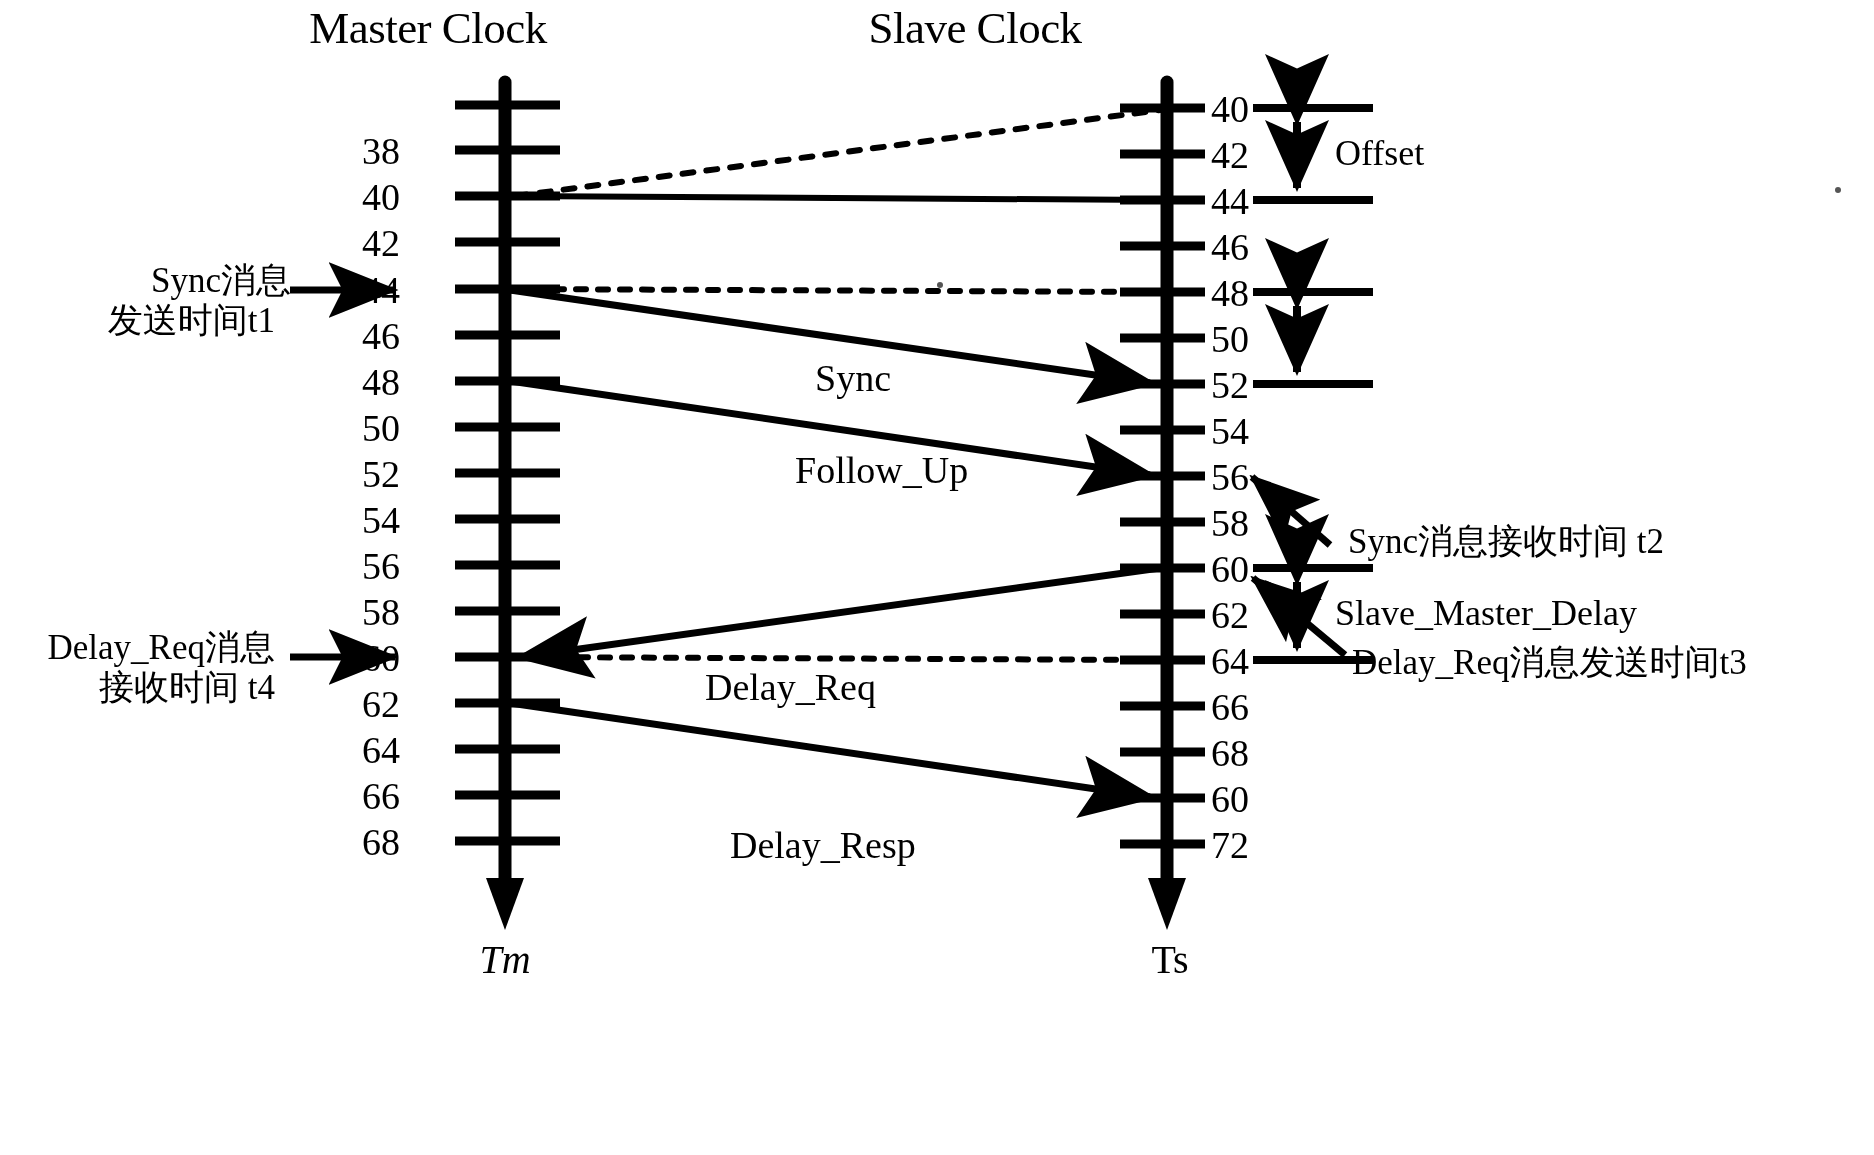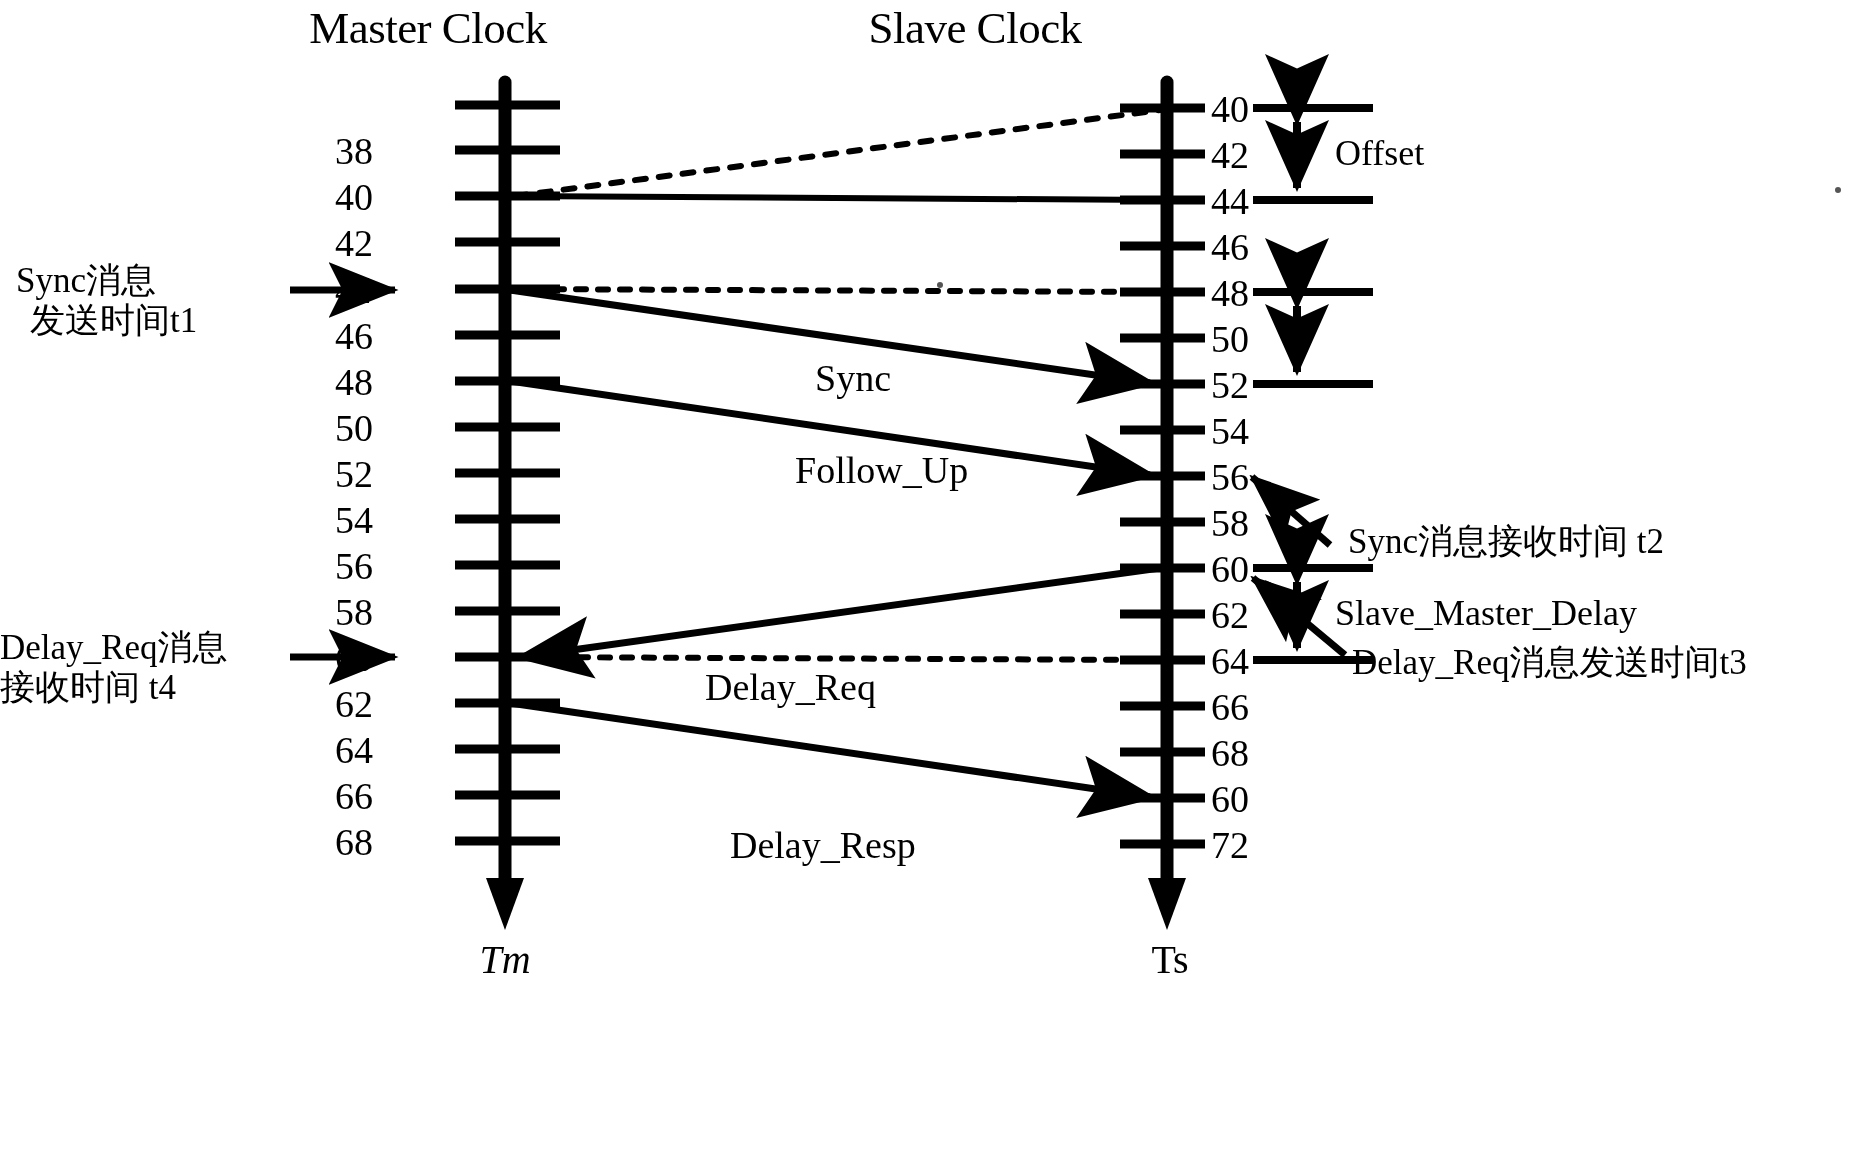--- a/index.html
+++ b/index.html
@@ -7,21 +7,21 @@
        font-family:"Liberation Serif","DejaVu Serif",serif;color:#000;}
   #stage{position:absolute;inset:0;}
   svg#art{position:absolute;left:0;top:0;width:1874px;height:1155px;}
   .lbl{position:absolute;white-space:pre;line-height:1.08;color:#000;}
   .title{font-size:45px;letter-spacing:-0.5px;}
   .tick-num{font-size:38px;}
   .msg{font-size:38px;}
   .bracket-lbl{font-size:36px;}
   .anno{font-size:35px;}
   .axis-name{font-size:40px;}
-  .ralign{}
+  .ralign{text-align:right;}
   .calign{text-align:center;}
 </style>
 </head>
 <body>
 
 <div id="stage">
 
   <svg id="art" viewBox="0 0 1874 1155" xmlns="http://www.w3.org/2000/svg">
     <defs>
       <marker id="ah" markerWidth="11" markerHeight="9" refX="10" refY="4.5" orient="auto" markerUnits="strokeWidth">
@@ -163,21 +163,21 @@
   <div class="lbl tick-num" style="left:1211px;top:825px;">72</div>
 
   <div class="lbl msg" style="left:815px;top:358px;">Sync</div>
   <div class="lbl msg" style="left:795px;top:450px;">Follow_Up</div>
   <div class="lbl msg" style="left:705px;top:667px;">Delay_Req</div>
   <div class="lbl msg" style="left:730px;top:825px;">Delay_Resp</div>
 
   <div class="lbl bracket-lbl" style="left:1335px;top:134px;">Offset</div>
   <div class="lbl bracket-lbl" style="left:1335px;top:594px;">Slave_Master_Delay</div>
 
-  <div class="lbl anno ralign" style="left:16px;top:262px;width:245px;">Sync消息</div>
+  <div class="lbl anno ralign" style="left:46px;top:262px;width:245px;">Sync消息</div>
   <div class="lbl anno ralign" style="left:30px;top:302px;width:245px;">发送时间t1</div>
 
   <div class="lbl anno ralign" style="left:0px;top:629px;width:275px;">Delay_Req消息</div>
   <div class="lbl anno ralign" style="left:0px;top:669px;width:275px;">接收时间 t4</div>
 
   <div class="lbl anno" style="left:1348px;top:523px;">Sync消息接收时间 t2</div>
   <div class="lbl anno" style="left:1352px;top:604px;margin-top:40px;">Delay_Req消息发送时间t3</div>
 
   <div class="lbl axis-name calign" style="left:440px;top:938px;width:130px;font-style:italic;">Tm</div>
   <div class="lbl axis-name calign" style="left:1105px;top:938px;width:130px;">Ts</div>

